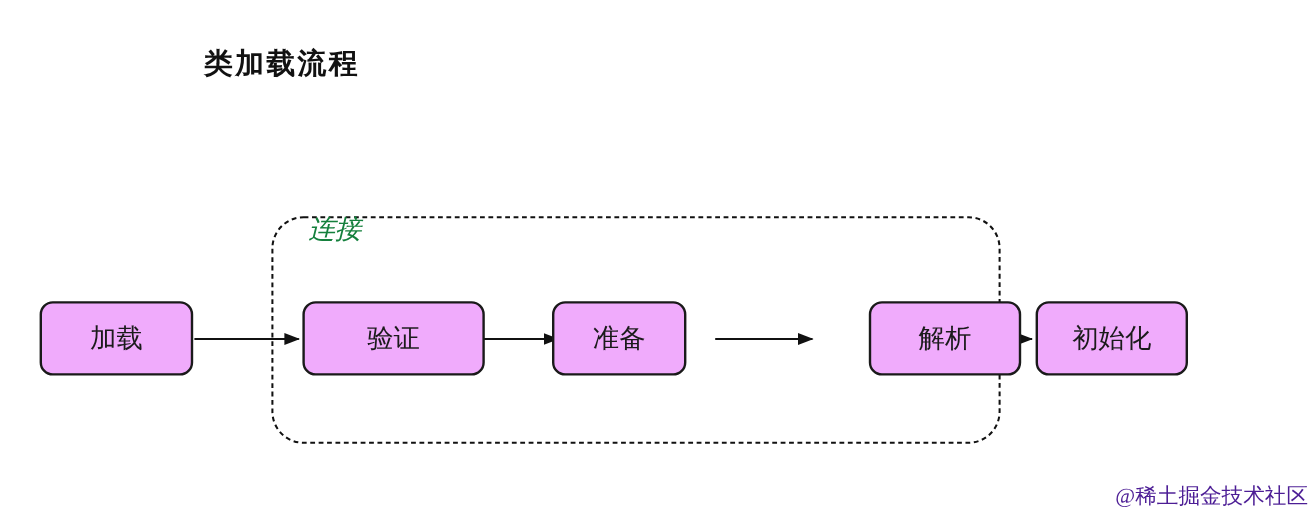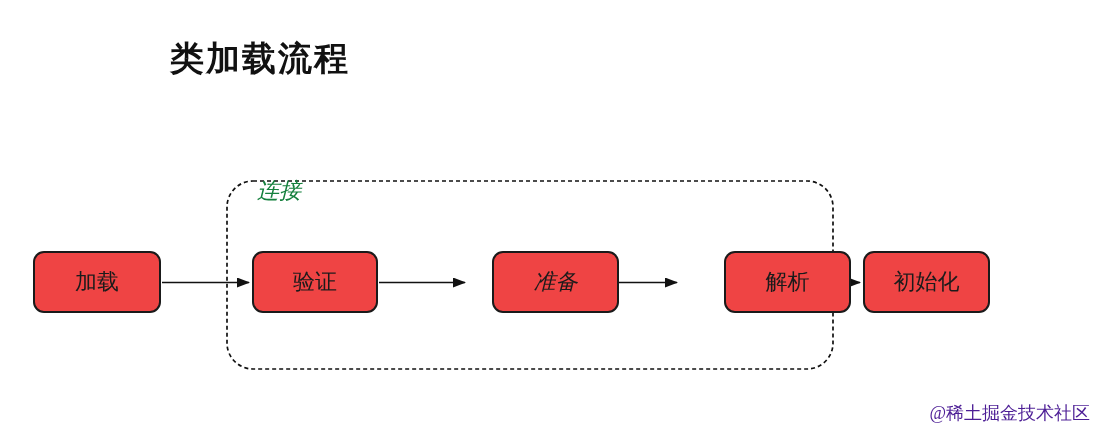--- a/index.html
+++ b/index.html
@@ -14,21 +14,21 @@
     background: #ffffff;
     overflow: hidden;
     font-family: "Liberation Sans", sans-serif;
   }
   .page-title {
     position: absolute;
     left: 170px;
     top: 40px;
     margin: 0;
     font-family: "DejaVu Serif", "Liberation Serif", serif;
-    font-size: 34px;
+    font-size: 24px;
     font-weight: 700;
     letter-spacing: 2px;
     color: #111111;
     line-height: 1.1;
     white-space: nowrap;
   }
   .connector-layer {
     position: absolute;
     left: 0;
     top: 0;
@@ -44,33 +44,33 @@
     font-style: italic;
     color: #15803d;
     line-height: 1.1;
     white-space: nowrap;
   }
   .node {
     position: absolute;
     top: 251px;
     height: 62px;
     box-sizing: border-box;
-    background: #ef4444;
+    background: #f0abfc;
     border: 2px solid #1a1a1a;
     border-radius: 11px;
     display: flex;
     align-items: center;
     justify-content: center;
     font-size: 22px;
     color: #1b1b1b;
     white-space: nowrap;
   }
   .node-load    { left: 33px;  width: 128px; }
-  .node-verify  { left: 252px; width: 126px; }
-  .node-prepare { left: 492px; width: 127px; font-style: italic; }
+  .node-verify  { left: 252px; width: 152px; }
+  .node-prepare { left: 460px; width: 112px; }
   .node-resolve { left: 680px; width: 127px; margin-left: 44px; }
   .node-init    { left: 863px; width: 127px; }
   .watermark {
     position: absolute;
     right: 4px;
     top: 401px;
     font-family: "Liberation Serif", serif;
     font-size: 18px;
     color: #4c1d95;
     white-space: nowrap;

